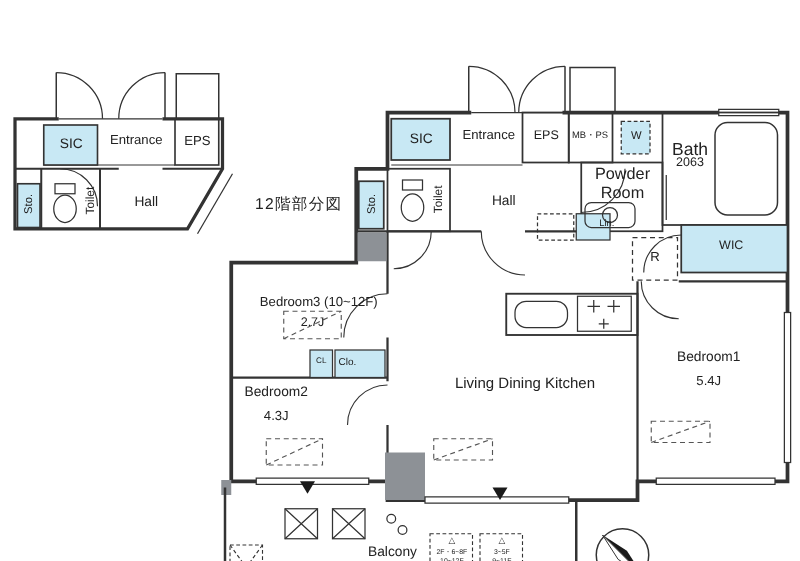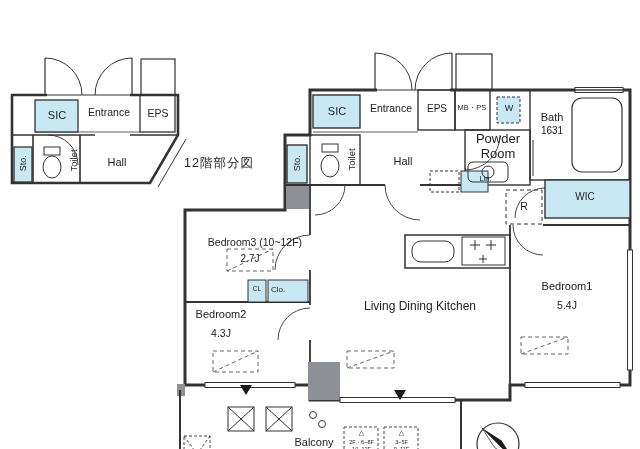--- a/index.html
+++ b/index.html
@@ -2,21 +2,21 @@
 <html><head>
 <meta charset="utf-8">
 <style>
   html,body{margin:0;padding:0;background:#fff;}
   .stage{position:relative;width:640px;height:449px;background:#ffffff;
          font-family:"Liberation Sans",sans-serif;overflow:hidden;margin-top:40px;}
   .stage svg{position:absolute;left:0;top:0;}
   .lbl{position:absolute;color:#222;text-align:center;line-height:1.15;white-space:nowrap;}
   .wrap{white-space:normal;}
   .vlbl{transform:rotate(-90deg);}
-  .left{text-align:left;}
+  .left{text-align:right;}
 </style>
 </head>
 <body>
 
 <div class="stage">
 
 <svg width="640" height="449" viewBox="0 0 640 449">
 
   <g stroke="#333" fill="none" stroke-width="1.6">
     <path d="M 12,55 H 178 V 95 L 150,143 H 12 Z" stroke-width="2.6"></path>
@@ -168,22 +168,22 @@
 <div class="lbl vlbl" style="left:57px;top:115px;width:34px;font-size:9.5px">Toilet</div>
 <div class="lbl" style="left:95px;top:116px;width:44px;font-size:11px">Hall</div>
 <div class="lbl left" style="left:184px;top:116px;width:90px;font-size:12.5px;letter-spacing:1px">12階部分図</div>
 
 <div class="lbl" style="left:314px;top:65px;width:46px;font-size:11px">SIC</div>
 <div class="lbl" style="left:362px;top:62px;width:58px;font-size:10.5px">Entrance</div>
 <div class="lbl" style="left:419px;top:63px;width:36px;font-size:10px">EPS</div>
 <div class="lbl" style="left:452px;top:64px;width:40px;font-size:7.5px">MB・PS</div>
 <div class="lbl" style="left:498px;top:63px;width:22px;font-size:9px">W</div>
 <div class="lbl wrap" style="left:472px;top:92px;width:52px;font-size:13px">Powder Room</div>
-<div class="lbl" style="left:533px;top:71px;width:38px;font-size:11px">Bath</div>
-<div class="lbl" style="left:533px;top:85px;width:38px;font-size:10px">1631</div>
+<div class="lbl" style="left:533px;top:71px;width:38px;font-size:14px">Bath</div>
+<div class="lbl" style="left:533px;top:85px;width:38px;font-size:10px">2063</div>
 <div class="lbl vlbl" style="left:282px;top:118px;width:30px;font-size:9px">Sto.</div>
 <div class="lbl vlbl" style="left:335px;top:114px;width:34px;font-size:9.5px">Toilet</div>
 <div class="lbl" style="left:381px;top:115px;width:44px;font-size:11px">Hall</div>
 <div class="lbl" style="left:461px;top:135px;width:49px;font-size:7.5px">Lin.</div>
 <div class="lbl" style="left:512px;top:160px;width:24px;font-size:10.5px">R</div>
 <div class="lbl" style="left:563px;top:151px;width:44px;font-size:10px">WIC</div>
 <div class="lbl" style="left:192px;top:196px;width:126px;font-size:10.5px">Bedroom3 (10~12F)</div>
 <div class="lbl" style="left:228px;top:213px;width:44px;font-size:10px">2.7J</div>
 <div class="lbl" style="left:248px;top:245px;width:18px;font-size:6.5px">CL</div>
 <div class="lbl" style="left:268px;top:245px;width:20px;font-size:8px">Clo.</div>

